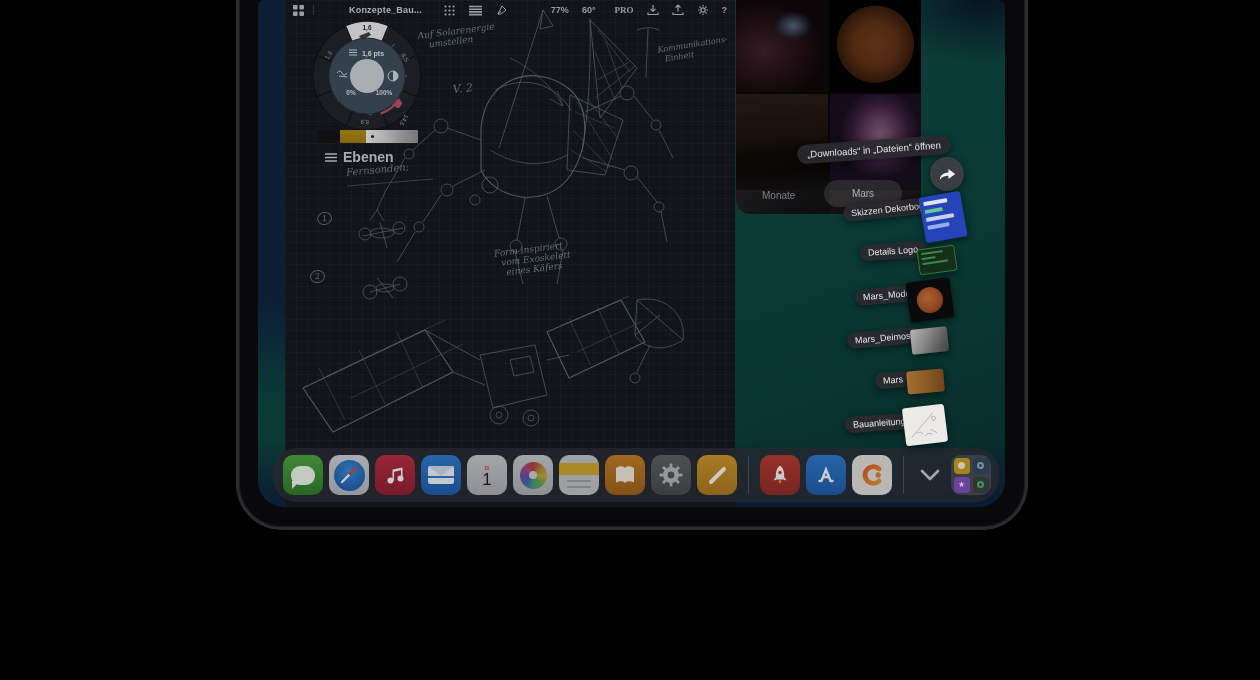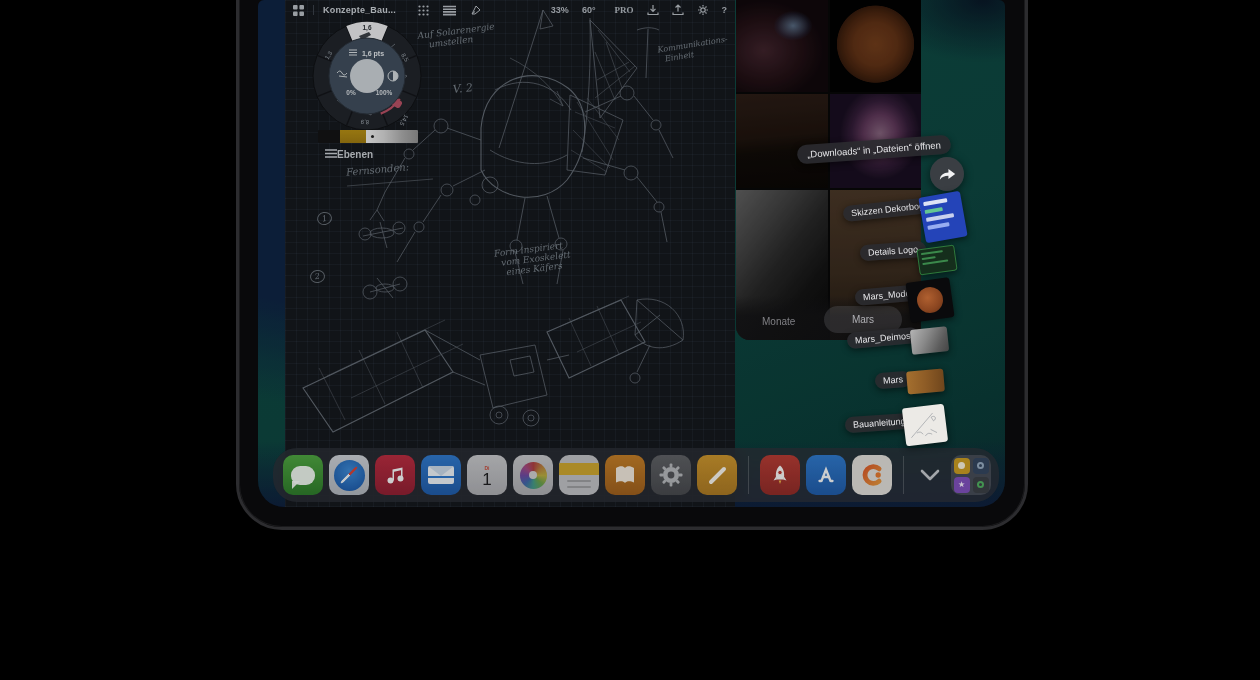--- a/index.html
+++ b/index.html
@@ -27,52 +27,52 @@
       repeating-linear-gradient(90deg, rgba(96,120,148,0.09) 0 1px, transparent 1px 11px),
       #14171c; }
   .sketch-svg { position:absolute; left:0; top:0; stroke:#a7b3bf; fill:none;
     stroke-width:0.8; opacity:0.52; }
 
   
   .cv-toolbar { position:absolute; left:0; top:0; width:100%; height:20px;
     display:flex; align-items:center; padding:0 8px; color:#b6bcc2; font-size:9px; }
   .cv-toolbar .tb-left { display:flex; align-items:center; gap:9px; }
   .cv-toolbar .tb-right { margin-left:auto; display:flex; align-items:center; gap:13px; }
-  .tb-title { font-weight:bold; color:#c8cdd2; letter-spacing:0.2px; }
+  .tb-title { font-weight:bold; color:#c8cdd2; letter-spacing:0.2px;margin-left:26px; }
   .tb-divider { width:1px; height:10px; background:#3a4048; }
   .tb-txt { font-weight:bold; color:#b2b8bf; }
   .tb-icon svg { display:block; }
 
   
   .tool-wheel { position:absolute; left:24px; top:18px; }
   .wheel-txt { font-family:"Liberation Sans",sans-serif; }
 
   
   .color-bar { position:absolute; left:33px; top:130px; width:100px; height:13px;
     display:flex; border-radius:1px; overflow:hidden; }
   .cb-black { width:22px; background:#131314; }
   .cb-gold  { width:26px; background:linear-gradient(#b38c14,#9c7910); }
   .cb-grad  { flex:1; background:linear-gradient(90deg,#ececec 0%,#d2d2d2 35%,#a8a8a8 70%,#8e8e8e 100%); position:relative; }
   .cb-dot { position:absolute; left:5px; top:5px; width:3px; height:3px; border-radius:50%; background:#222; }
 
   
-  .layers-row { position:absolute; left:40px; top:149px; display:flex; align-items:flex-start;
-    color:#c6cbd0; font-size:10px; font-weight:bold; }
+  .layers-row { position:absolute; left:40px; top:149px; display:flex; align-items:center;
+    gap:6px; color:#c6cbd0; font-size:14px; font-weight:bold; }
 
   
   .hand { position:absolute; font-family:"DejaVu Serif",serif; font-style:italic;
     color:rgba(178,190,200,0.62); font-size:9px; line-height:10px; white-space:nowrap; }
   .hand .ind1 { margin-left:10px; display:block; }
   .hand .ind2 { margin-left:6px; display:block; }
   .circle-num { position:absolute; width:15px; height:13px; border:1px solid rgba(178,190,200,0.5);
     border-radius:50%; color:rgba(178,190,200,0.62); font-family:"DejaVu Serif",serif;
     font-style:italic; font-size:8px; text-align:center; line-height:12px; }
 
   
-  .photos { position:absolute; left:478px; top:0; width:185px; height:340px;
+  .photos { position:absolute; left:478px; top:0; width:185px; height:214px;
     background:#0a0a0c; border-radius:0 0 14px 14px; overflow:hidden; }
   .photo-grid { position:absolute; inset:0; display:grid; grid-template-columns:1fr 1fr;
     grid-template-rows:92px 94px 1fr; gap:2px; }
   .ph { width:100%; height:100%; }
   .ph-nebula1 { background:radial-gradient(26px 20px at 62% 28%, rgba(150,190,230,0.8), rgba(60,90,140,0.25) 60%, transparent 75%),
                 radial-gradient(60px 50px at 30% 55%, #5d3340, #33181f 60%, #170b10 100%),
                 #14090d; }
   .ph-mars { background:radial-gradient(circle 39px at 50% 48%, #a85a28 0%, #8f4a20 55%, #6e3717 80%, #4e2711 98%, #000 100%), #000; }
   .ph-hills { background:linear-gradient(175deg, #402a20 0%, #2c1c13 45%, #17100a 60%, #0e0906 100%); }
   .ph-orion { background:radial-gradient(40px 46px at 55% 42%, #c493b8 0%, #8d5385 40%, #4e2b54 70%, #241530 100%), #1a0f22; }
@@ -316,21 +316,21 @@
                 </g>
               </svg>
           </span>
           <span class="tb-icon">
             <svg width="12" height="12" viewBox="0 0 12 12">
                 <path d="M2 10 L6 2 L10 6 L5 10 Z M5 7.5 L2 10" stroke="#b6bcc2" stroke-width="1" fill="none"></path>
               </svg>
           </span>
         </div>
         <div class="tb-right">
-          <span class="tb-txt">33%</span>
+          <span class="tb-txt">77%</span>
           <span class="tb-txt">60°</span>
           <span class="tb-txt" style="margin-left:6px;font-family:Liberation Serif, serif;">PRO</span>
           <span class="tb-icon">
             <svg width="12" height="12" viewBox="0 0 12 12" stroke="#b6bcc2" stroke-width="1.2" fill="none">
                 <path d="M6 1 L6 7 M3.5 4.8 L6 7.3 L8.5 4.8 M1 8.5 L1 10.5 L11 10.5 L11 8.5"></path>
               </svg>
           </span>
           <span class="tb-icon">
             <svg width="12" height="12" viewBox="0 0 12 12" stroke="#b6bcc2" stroke-width="1.2" fill="none">
                 <path d="M6 7.5 L6 1.2 M3.5 3.5 L6 1 L8.5 3.5 M1 8.5 L1 10.5 L11 10.5 L11 8.5"></path>

